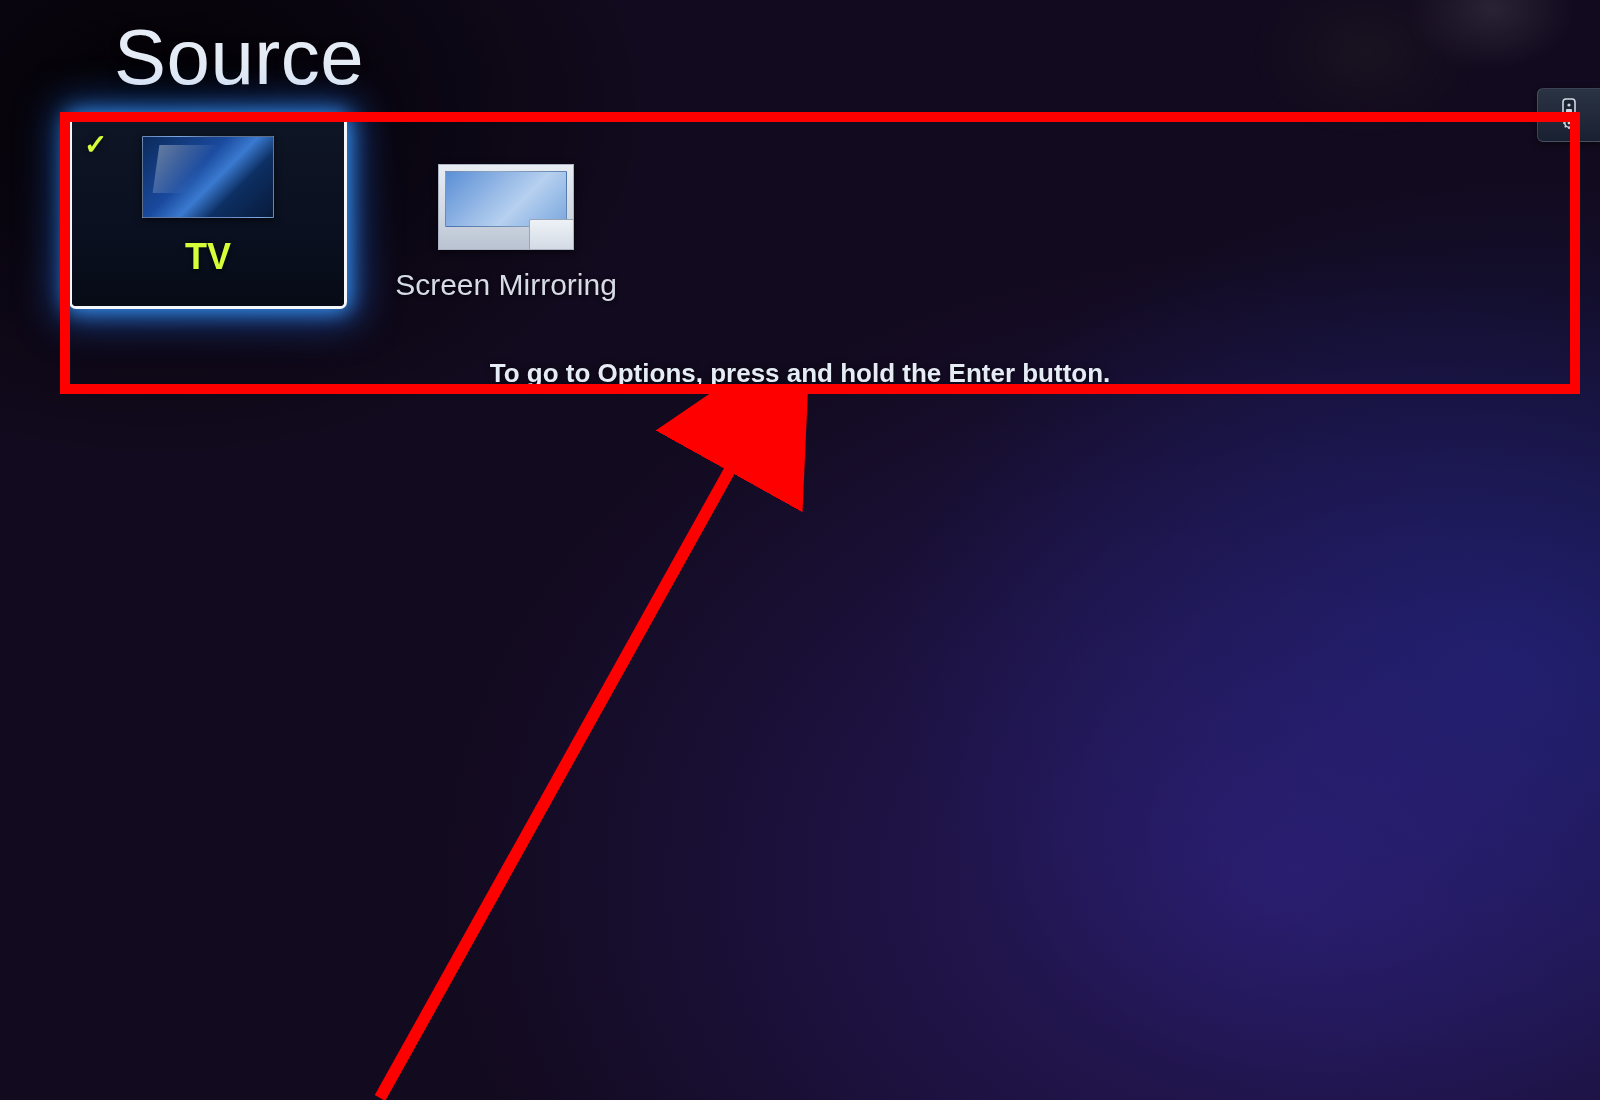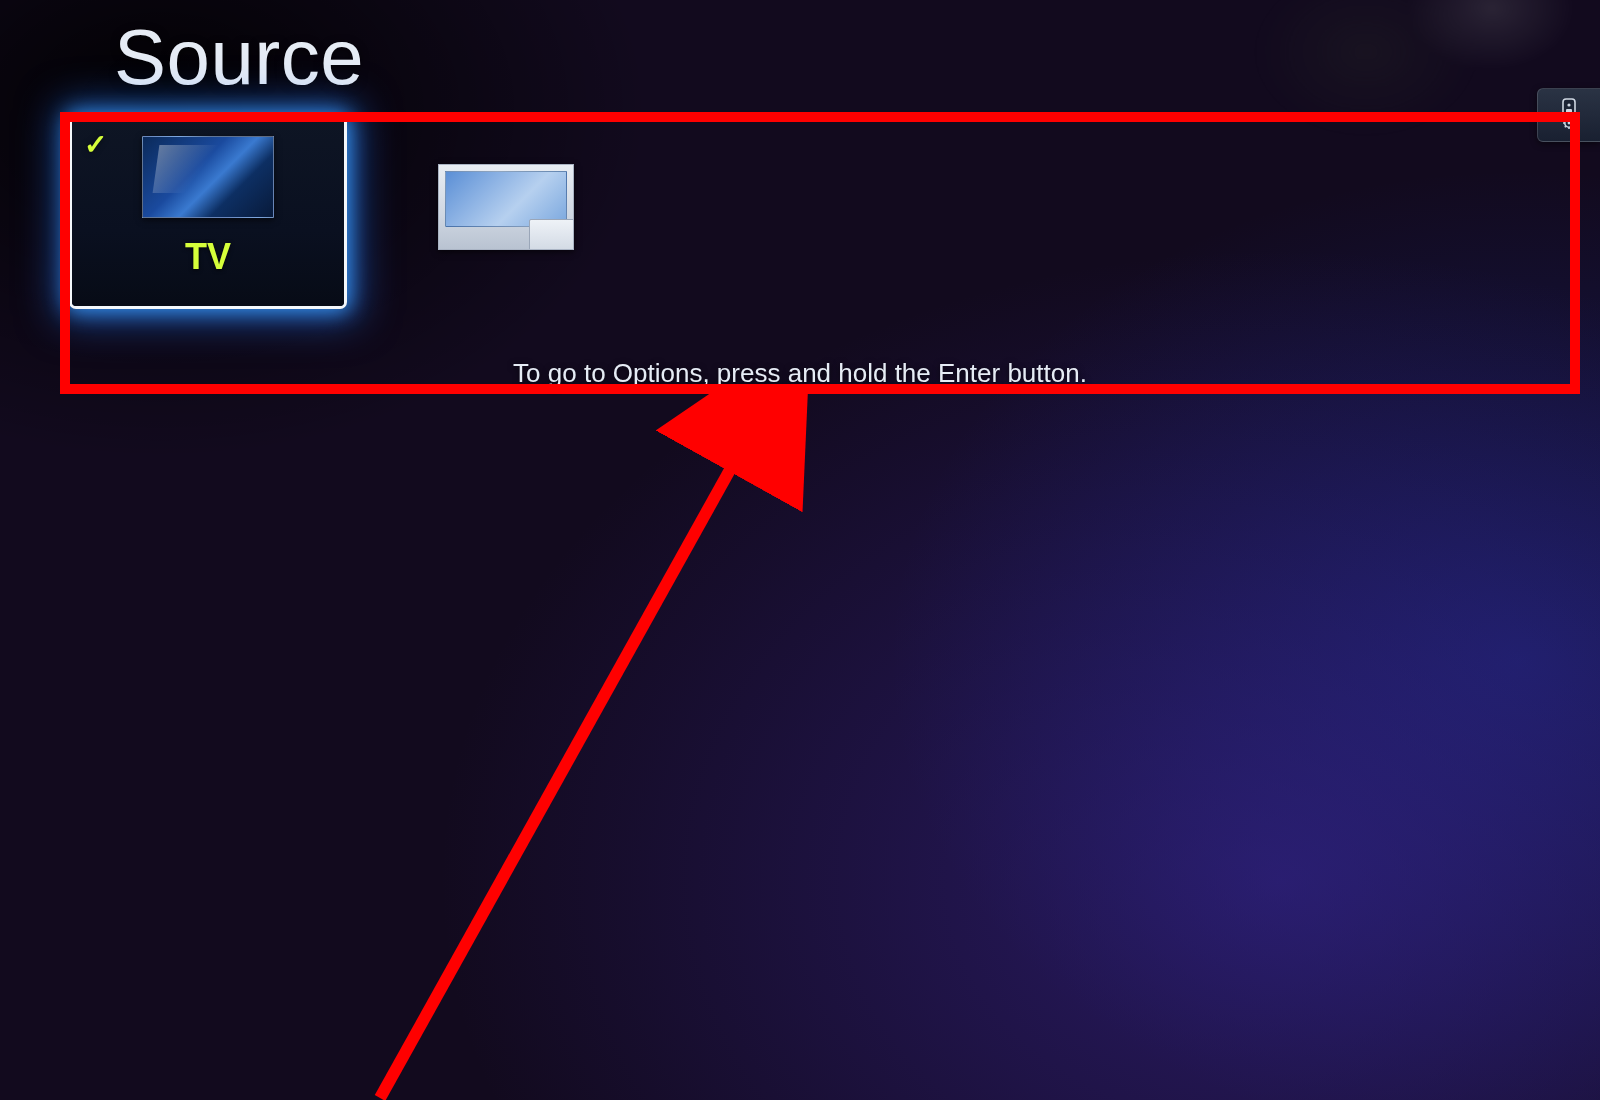--- a/index.html
+++ b/index.html
@@ -177,21 +177,21 @@
     content: "";
     position: absolute; left: 8px; right: 8px; top: 7px; height: 4px;
     background: repeating-linear-gradient(90deg, #7a7f88 0 2px, #15181d 2px 4px);
   }
 
   .hint {
     position: absolute;
     left: 0; right: 0; top: 358px;
     text-align: center;
     font-size: 26px;
-    font-weight: 400;
+    font-weight: 700;
     color: #e6ecf5;
     text-shadow: 0 1px 6px rgba(0,0,0,0.7);
   }
 </style>
 </head>
 <body>
 
 <div class="stage">
   <div class="swirl"></div>
 
@@ -227,20 +227,21 @@
       <span class="check">✓</span>
       <div class="thumb tv-screen"></div>
       <div class="label">TV</div>
     </div>
 
     <div class="tile" style="width:300px">
       <div class="thumb mirror">
         <div class="inner"></div>
         <div class="small"></div>
       </div>
+      <div class="label">Screen Mirroring</div>
     </div>
 
 
 
 
   </div>
 
   <div class="hint">To go to Options, press and hold the Enter button.</div>
 
   <div class="annotation-box"></div>

